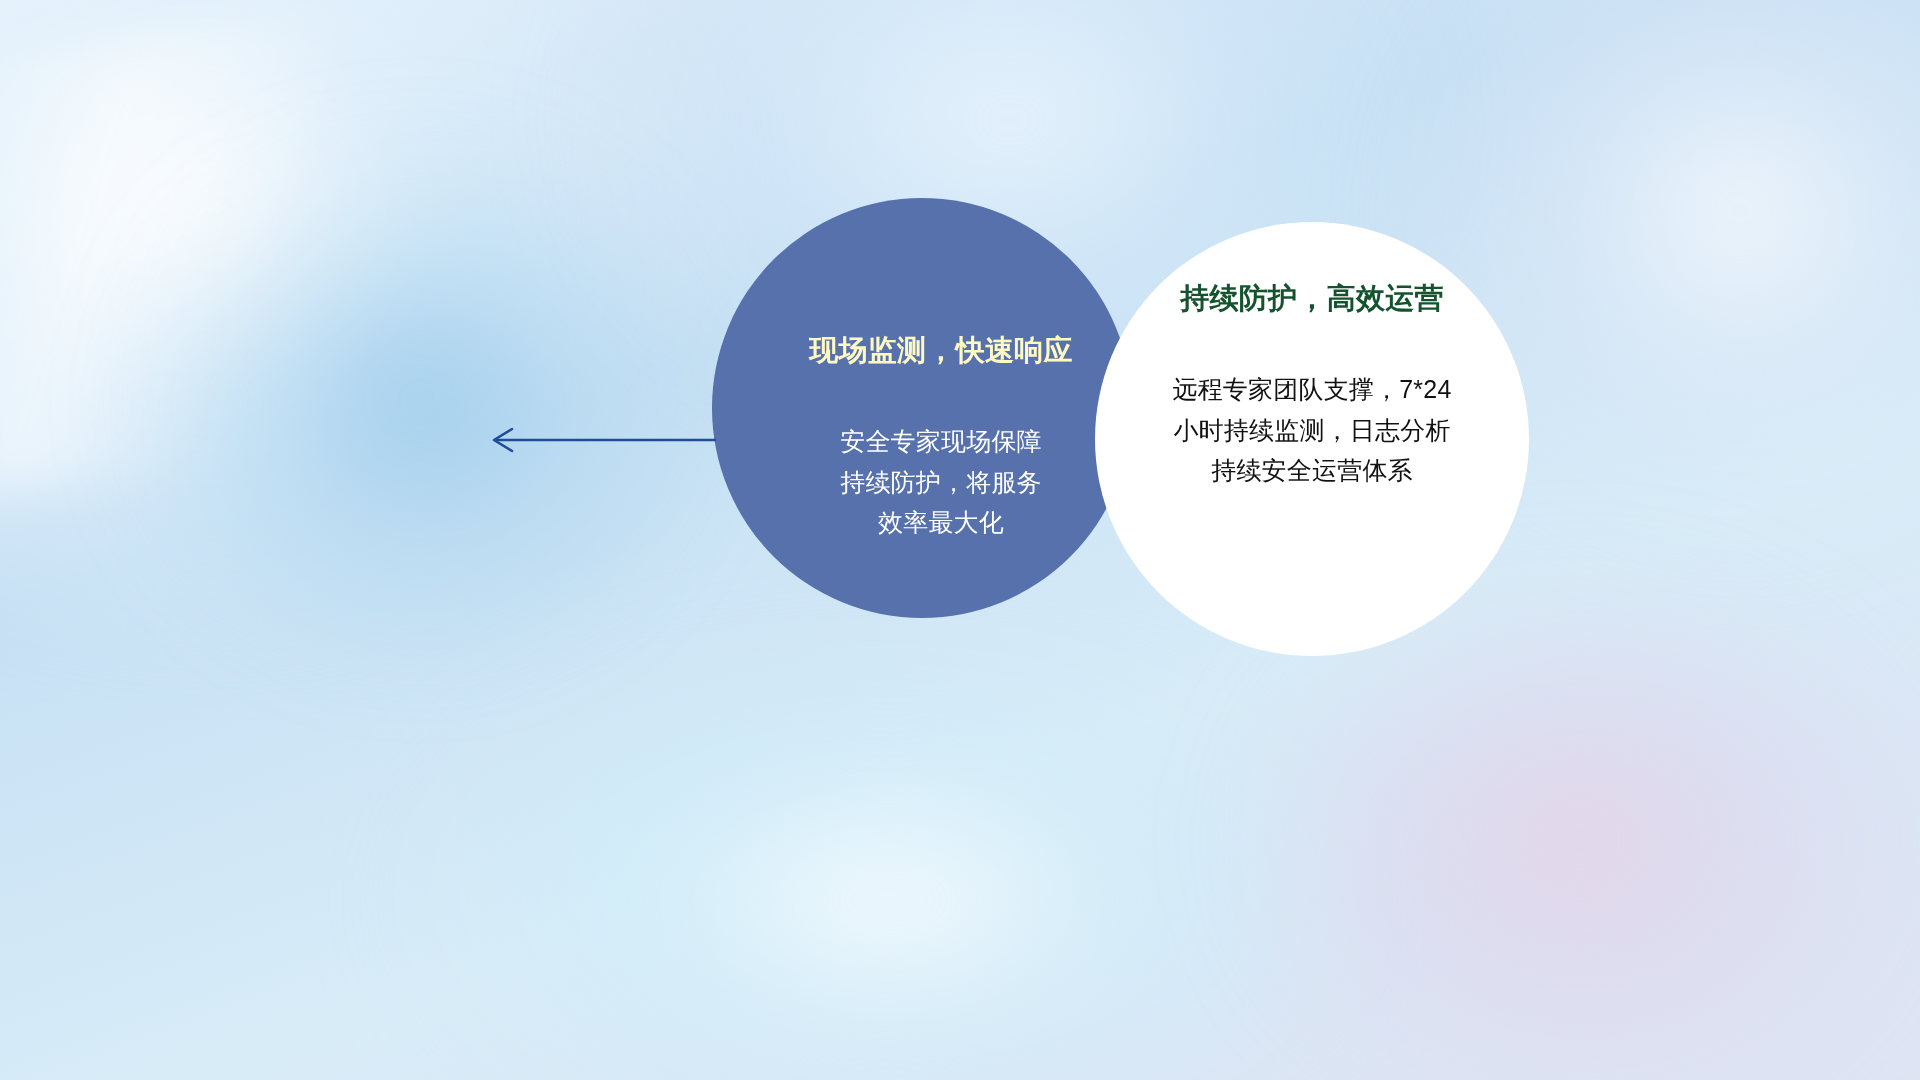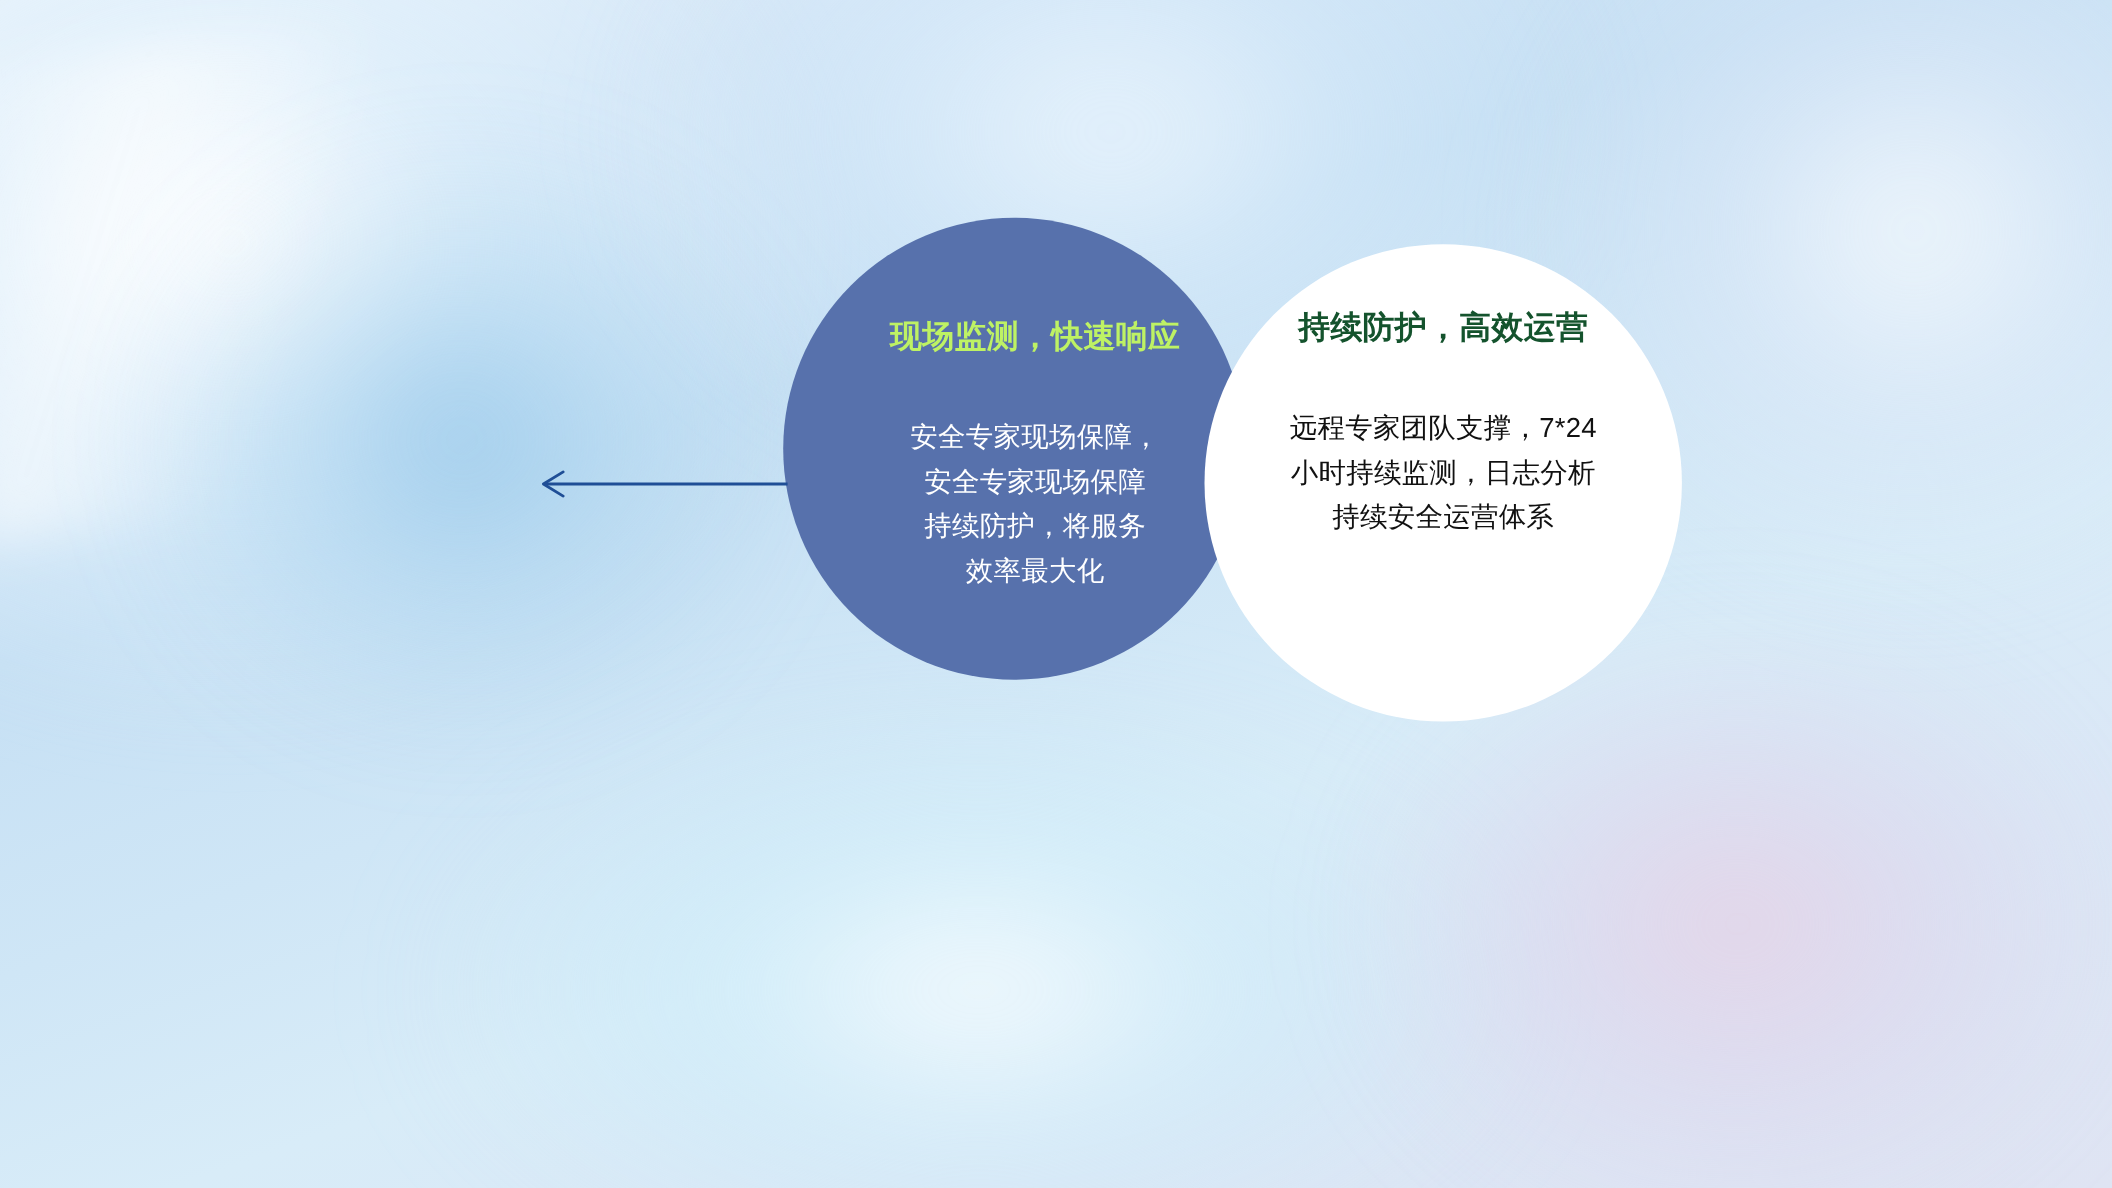--- a/index.html
+++ b/index.html
@@ -172,25 +172,26 @@
     position: absolute;
     left: 42px;
     right: 4px;
     top: 92px;
     text-align: center;
     box-sizing: border-box;
   }
   .mid-title {
     font-size: 29px;
     font-weight: bold;
-    color: #bef264;
+    color: #fef9c3;
     line-height: 1.15;
     white-space: nowrap;
     margin-bottom: 54px;
     letter-spacing: 0.3px;
+    margin-top: 44px;
   }
   .mid-body {
     font-size: 25px;
     color: #ffffff;
     line-height: 1.62;
     letter-spacing: 0.2px;
   }
   .mid-body div { white-space: nowrap; }
 
   
@@ -241,21 +242,20 @@
   <div class="bg-glow-f"></div>
   <div class="bg-glow-e"></div>
   <div class="bg-glow-c"></div>
   <div class="bg-glow-d"></div>
 
 
   <div class="circle" id="circle-middle">
     <div class="mid-inner">
       <div class="mid-title">现场监测，快速响应</div>
       <div class="mid-body">
-        <div>安全专家现场保障，</div>
         <div>安全专家现场保障</div>
         <div>持续防护，将服务</div>
         <div>效率最大化</div>
       </div>
     </div>
   </div>
 
   <div class="circle" id="circle-right">
     <div class="right-inner">
       <div class="right-title">持续防护，高效运营</div>

